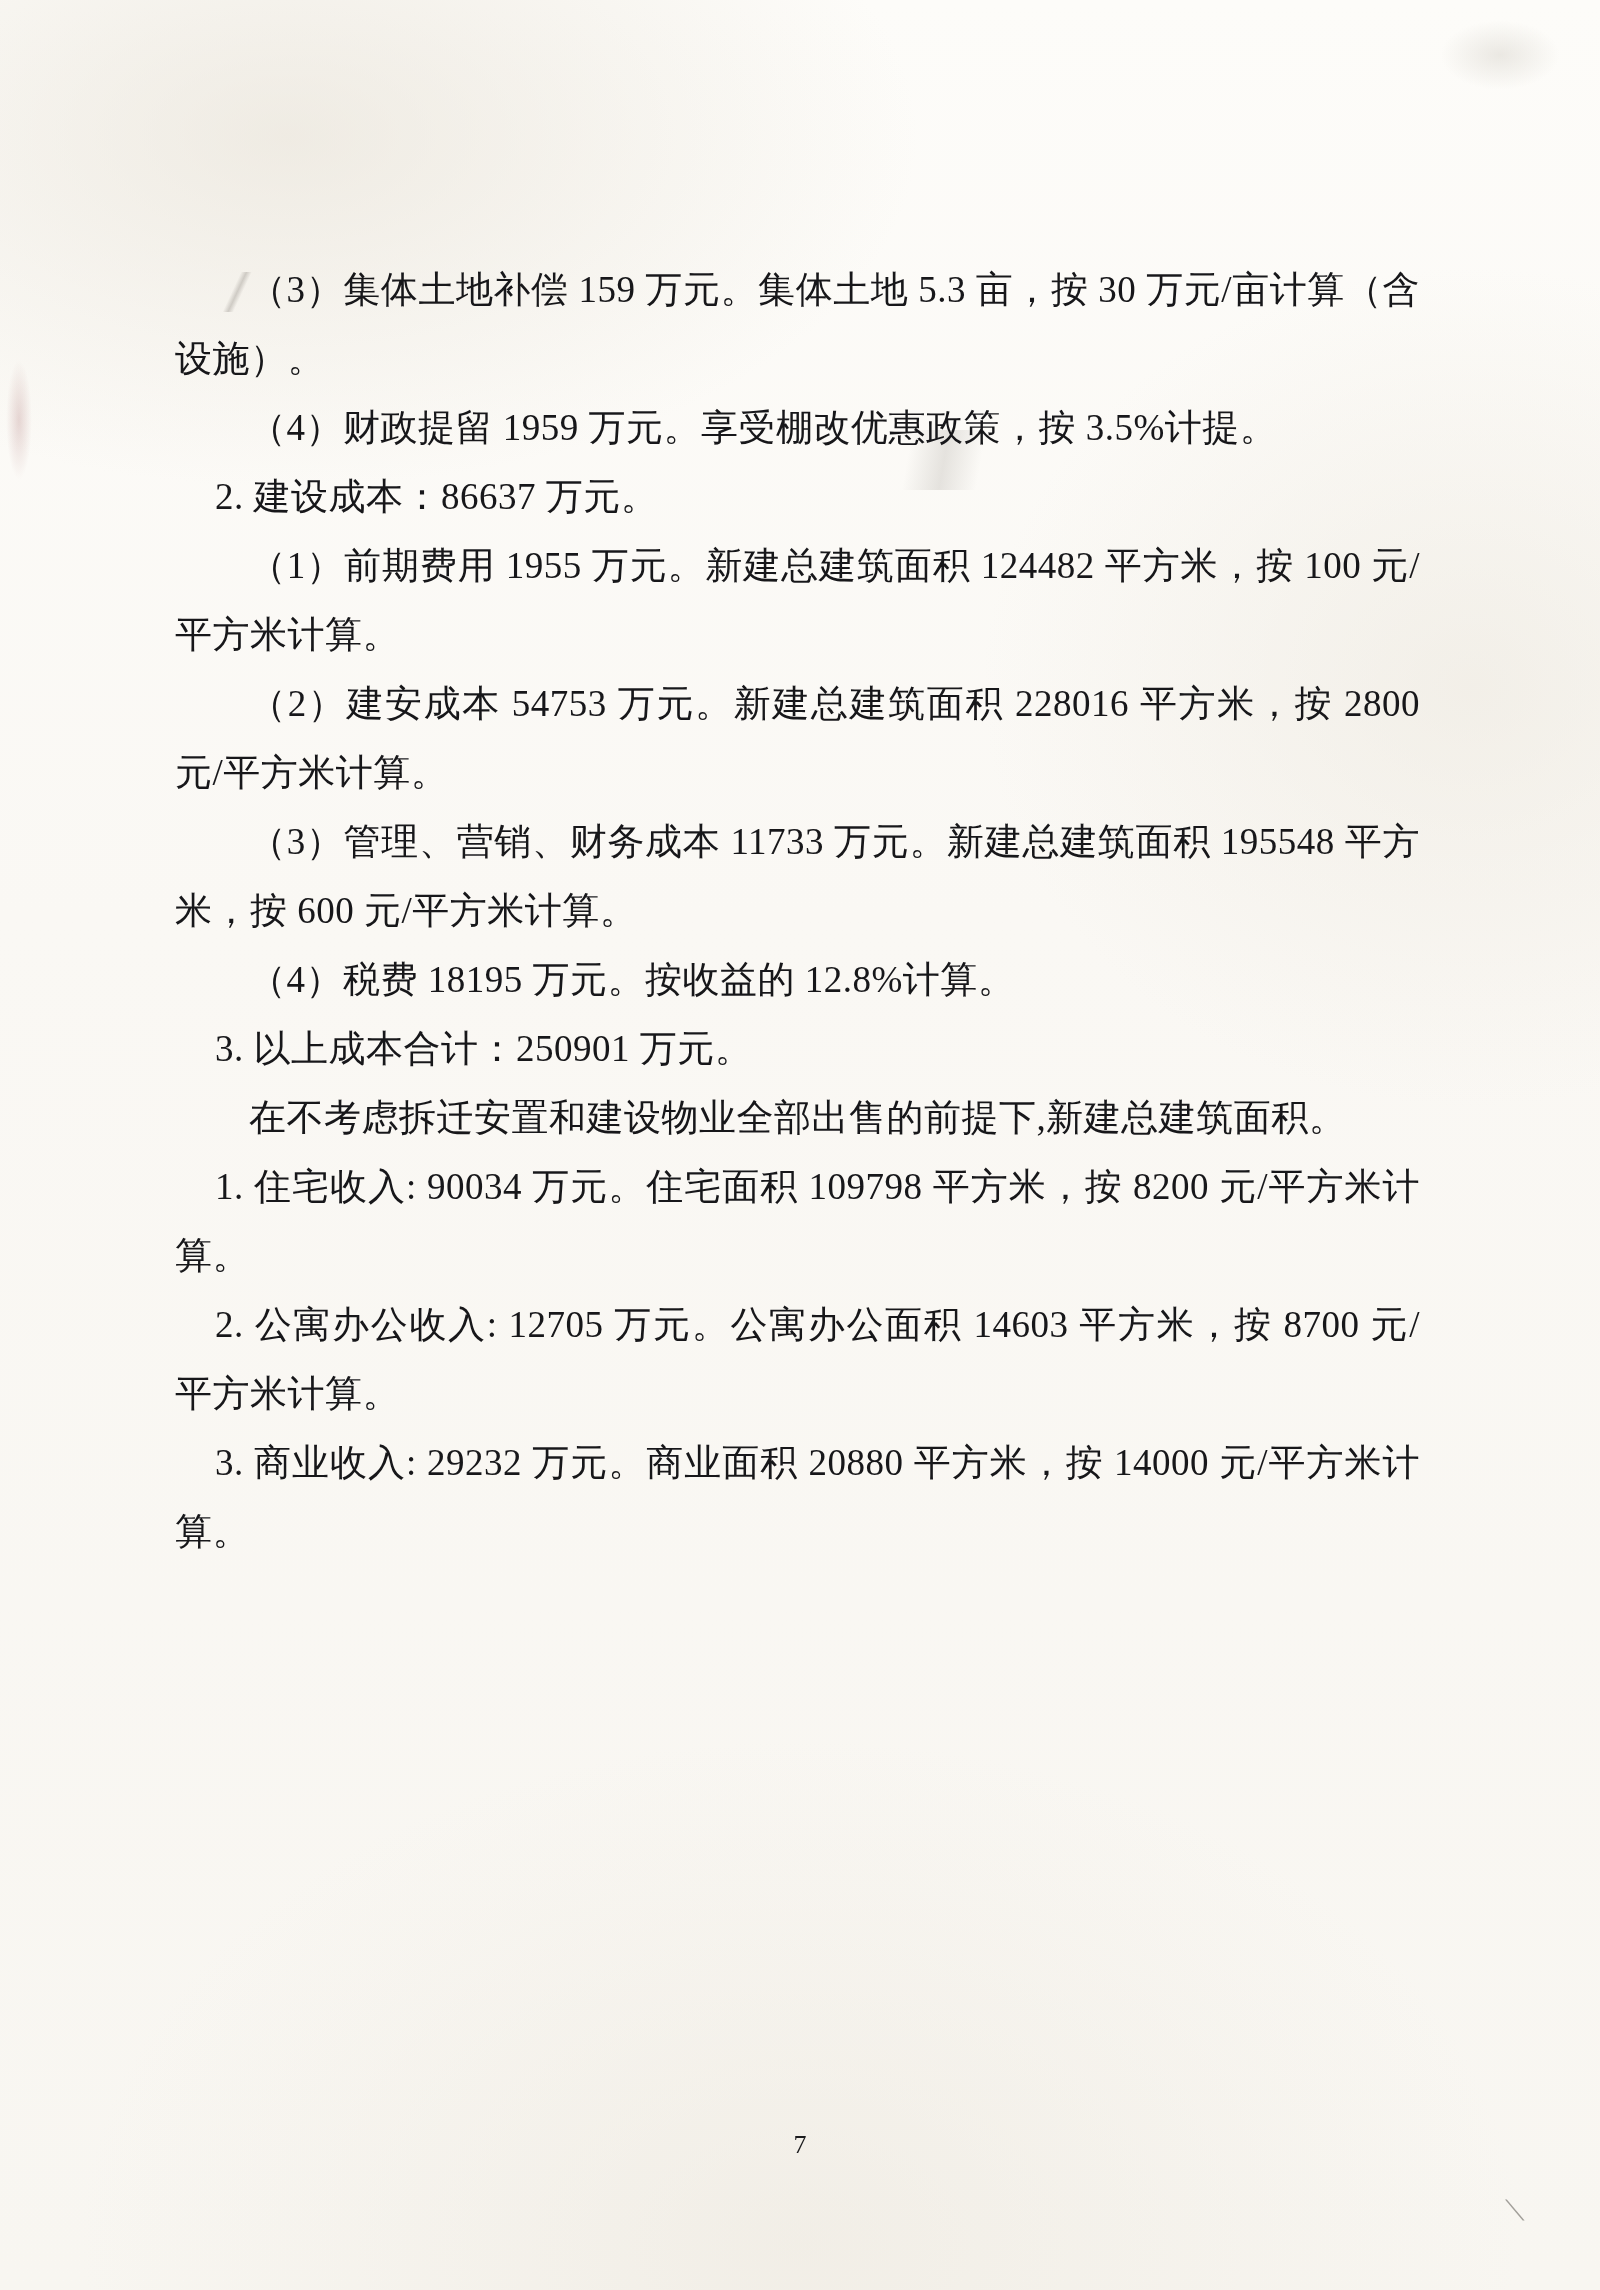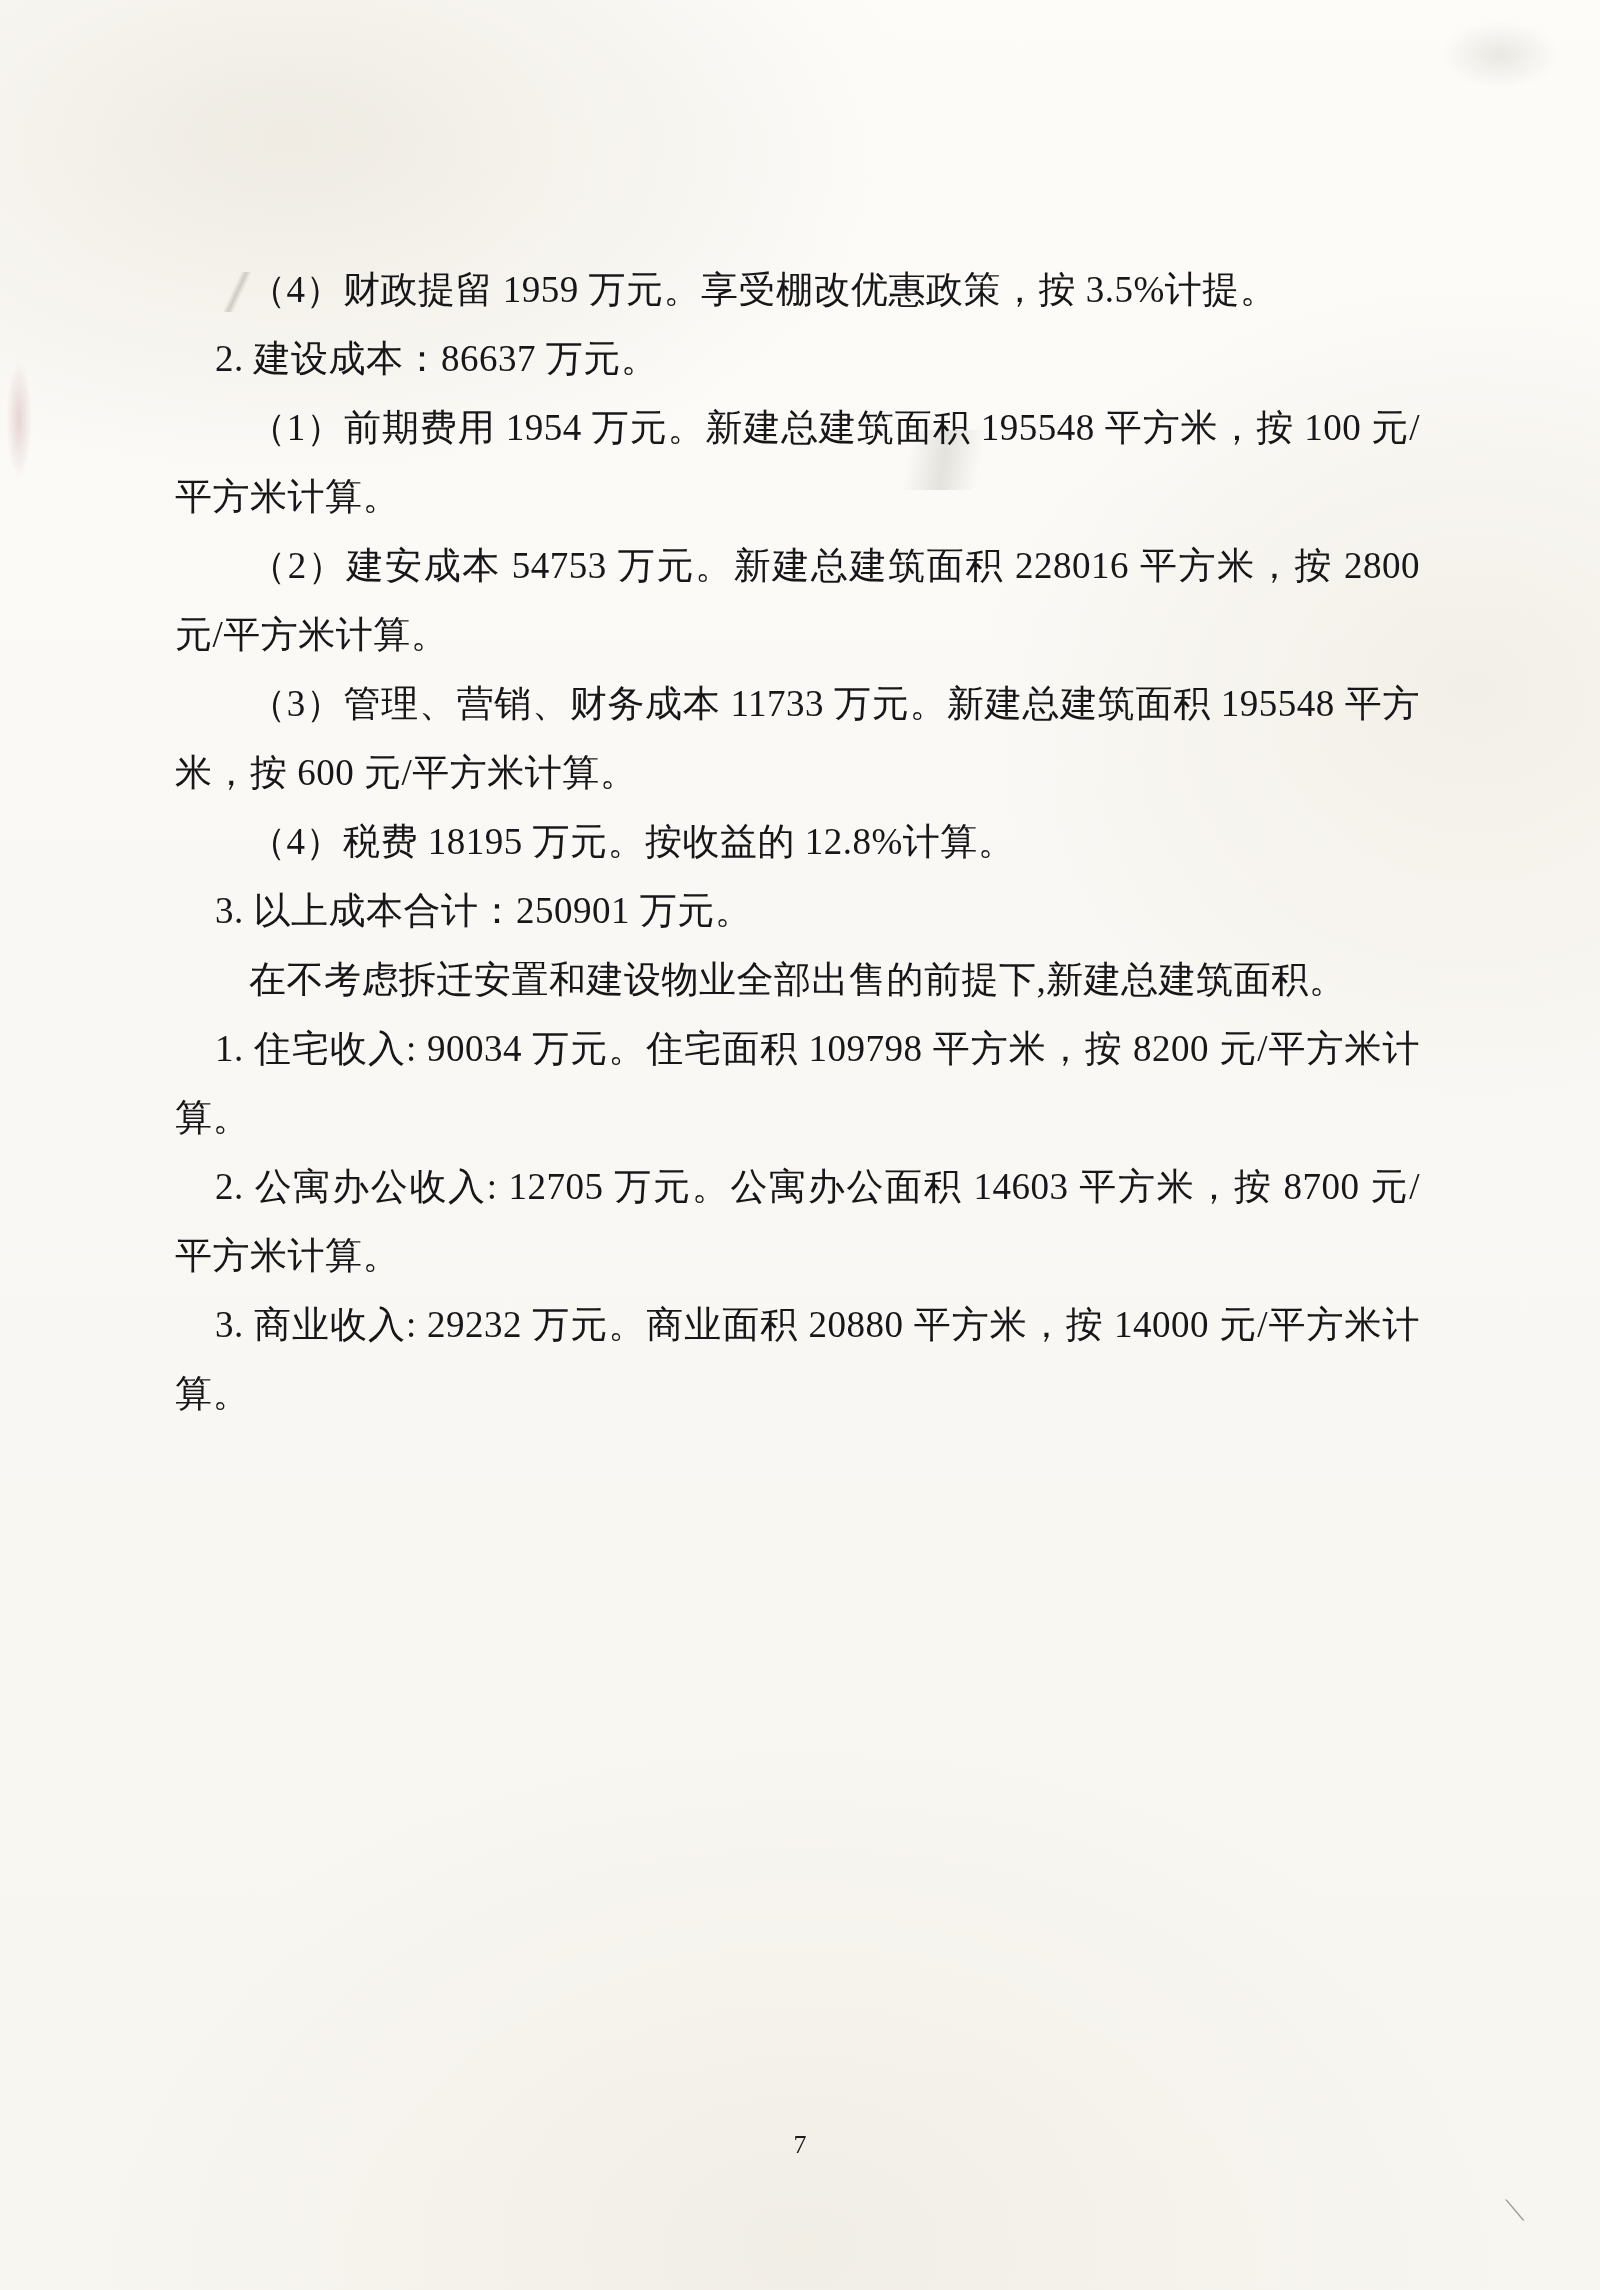--- a/index.html
+++ b/index.html
@@ -114,23 +114,24 @@
 <body>
 
 <div class="page">
   <div class="paper-tint"></div>
   <div class="smudge-left"></div>
   <div class="smudge-topright"></div>
   <div class="scratch"></div>
   <div class="scratch2"></div>
 
   <div class="content">
+    <p class="para indent">（3）集体土地补偿 159 万元。集体土地 5.3 亩，按 30 万元/亩计算（含设施）。</p>
     <p class="para indent">（4）财政提留 1959 万元。享受棚改优惠政策，按 3.5%计提。</p>
     <p class="para indent-sm">2. 建设成本：86637 万元。</p>
-    <p class="para indent">（1）前期费用 1954 万元。新建总建筑面积 195548 平方米，按 100 元/平方米计算。</p>
+    <p class="para indent">（1）前期费用 1955 万元。新建总建筑面积 124482 平方米，按 100 元/平方米计算。</p>
     <p class="para indent">（2）建安成本 54753 万元。新建总建筑面积 228016 平方米，按 2800 元/平方米计算。</p>
     <p class="para indent">（3）管理、营销、财务成本 11733 万元。新建总建筑面积 195548 平方米，按 600 元/平方米计算。</p>
     <p class="para indent">（4）税费 18195 万元。按收益的 12.8%计算。</p>
     <p class="para indent-sm">3. 以上成本合计：250901 万元。</p>
     <p class="para indent">在不考虑拆迁安置和建设物业全部出售的前提下,新建总建筑面积。</p>
     <p class="para indent-sm">1. 住宅收入: 90034 万元。住宅面积 109798 平方米，按 8200 元/平方米计算。</p>
     <p class="para indent-sm">2. 公寓办公收入: 12705 万元。公寓办公面积 14603 平方米，按 8700 元/平方米计算。</p>
     <p class="para indent-sm">3. 商业收入: 29232 万元。商业面积 20880 平方米，按 14000 元/平方米计算。</p>
   </div>
 

